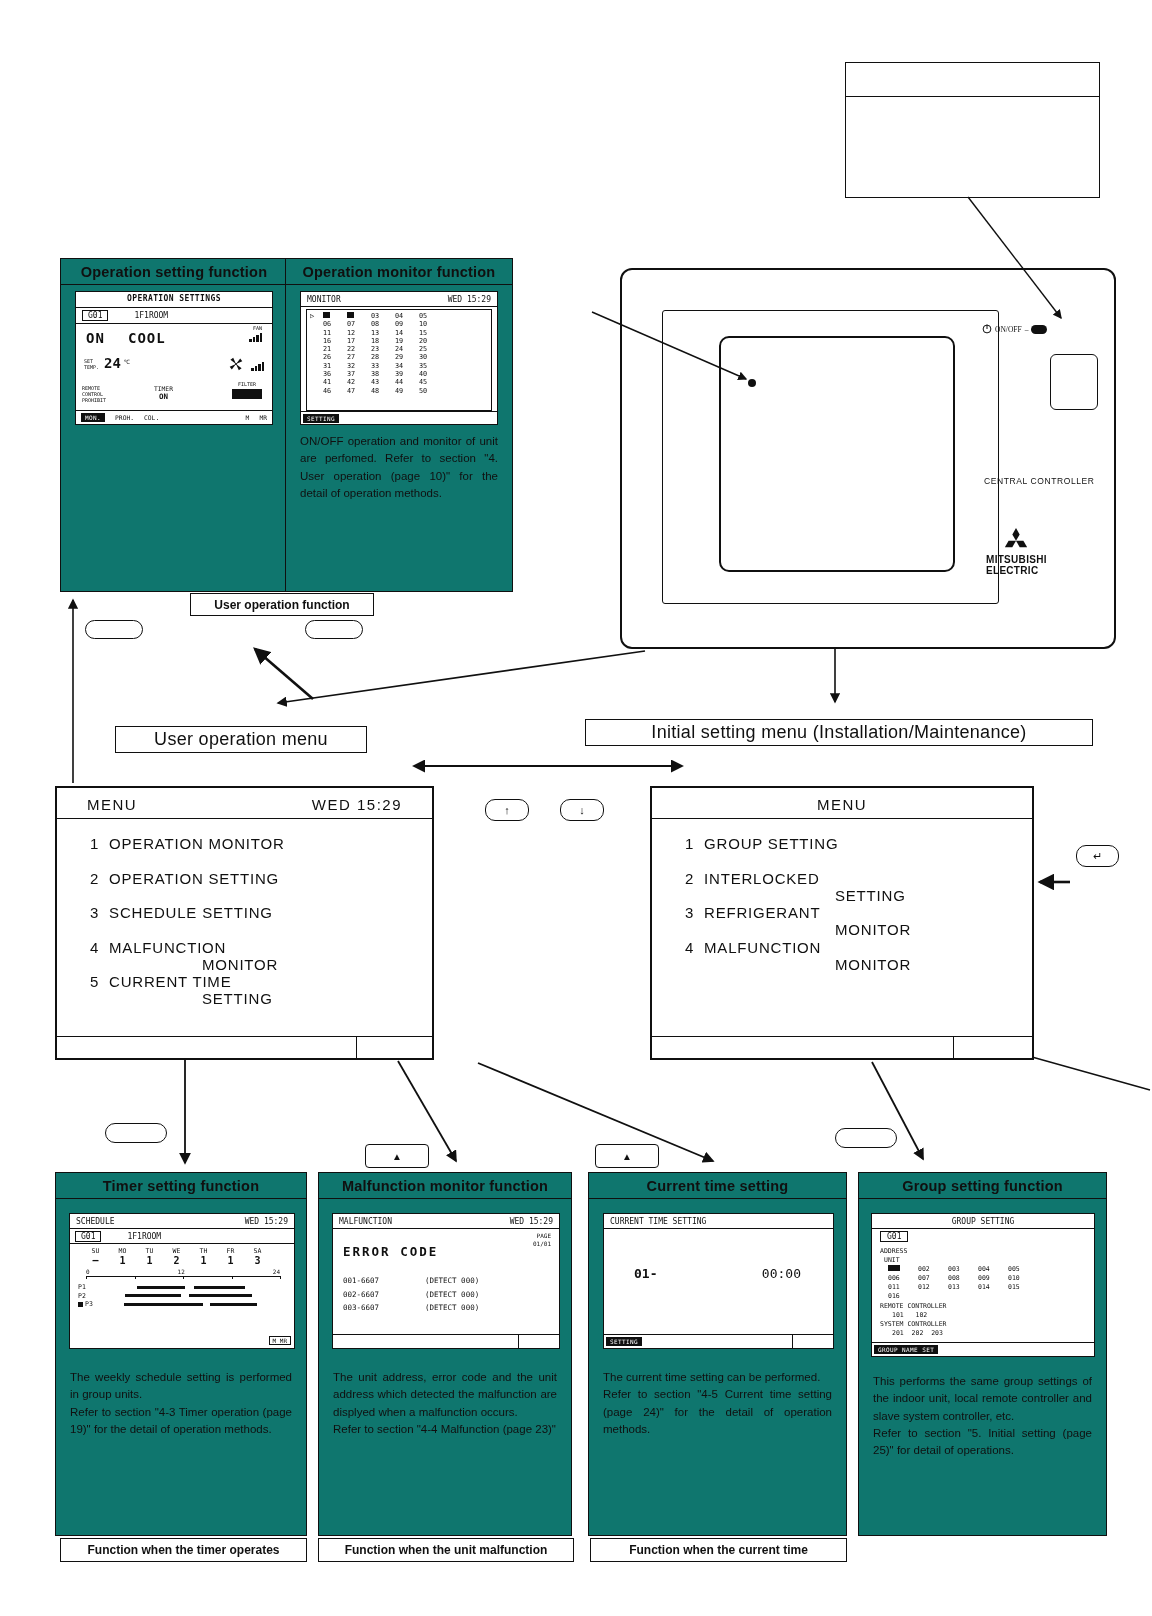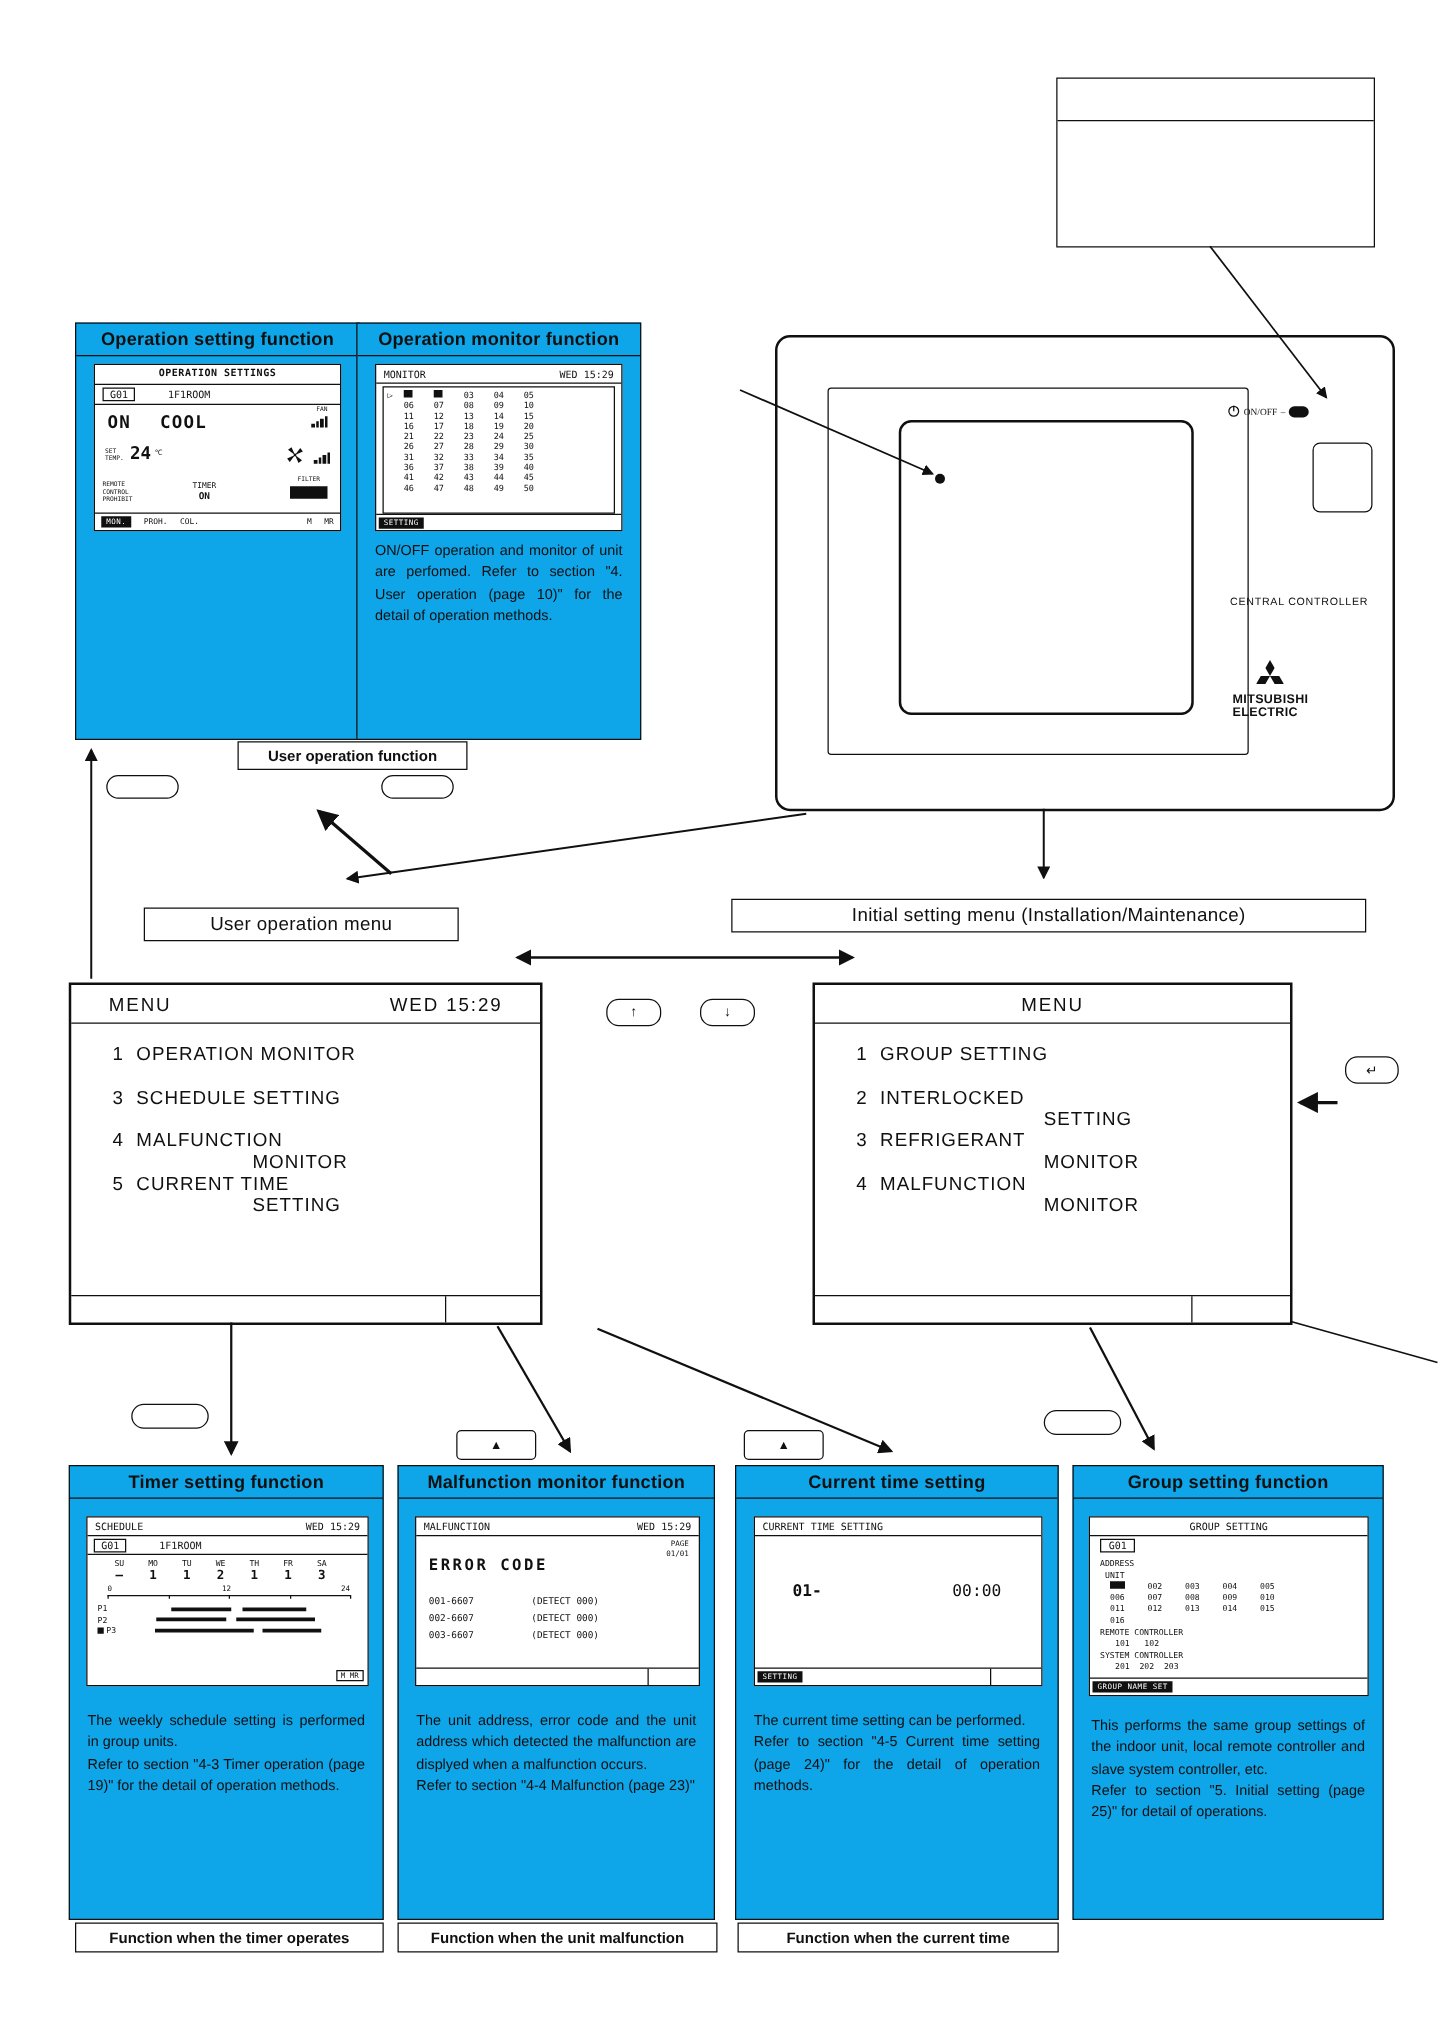--- a/index.html
+++ b/index.html
@@ -2,25 +2,25 @@
 <html><head>
 <meta charset="utf-8">
 <style>
   html,body{margin:0;padding:0;}
   body{
     width:1152px;height:1616px;position:relative;background:#ffffff;color:#101010;
     font-family:"Liberation Sans", sans-serif;overflow:hidden;
   }
   .abs{position:absolute;}
   
-  .func-panel{position:absolute;border:1.6px solid #101010;background:#0ea5e9;}
+  .func-panel{position:absolute;border:1.6px solid #101010;background:#0f766e;}
   .func-title{font-size:14.5px;font-weight:700;text-align:center;padding:5px 2px 4px;border-bottom:1.6px solid #101010;letter-spacing:.2px;}
   .desc{position:absolute;font-size:11.5px;line-height:1.5;text-align:justify;white-space:pre-line;}
   .label-box{position:absolute;border:1.6px solid #101010;display:flex;align-items:center;justify-content:center;background:#fff;font-weight:700;font-size:12px;}
-  .label-box.big{font-weight:400;font-size:15px;letter-spacing:.3px;}
+  .label-box.big{font-weight:400;font-size:18px;letter-spacing:.3px;}
   
   .lcd{position:absolute;border:1.6px solid #101010;background:#fff;font-family:"DejaVu Sans Mono", monospace;}
   .pre{white-space:pre;}
   .t5{font-size:5px;line-height:1.15;}
   .t6{font-size:6.3px;}
   .t7{font-size:7.5px;}
   .t8{font-size:8px;}
   .bold{font-weight:700;}
   .chip{background:#101010;color:#fff;font-size:6px;padding:1px 4px;letter-spacing:.4px;}
   .gbox{border:1px solid #101010;padding:0 5px;}
@@ -315,20 +315,23 @@
 <div class="label-box big" style="left:585px;top:719px;width:506px;height:25px;">Initial setting menu (Installation/Maintenance)</div>
 
 <div class="menu-screen user-menu" style="left:55px;top:786px;width:375px;height:270px;">
   <div class="menu-head">
     <span>MENU</span>
     <span>WED 15:29</span>
   </div>
   <div class="menu-items">
       <div class="menu-item">
         <div class="menu-line">1  OPERATION MONITOR</div>
+      </div>
+      <div class="menu-item">
+        <div class="menu-line">2  OPERATION SETTING</div>
       </div>
       <div class="menu-item">
         <div class="menu-line">3  SCHEDULE SETTING</div>
       </div>
       <div class="menu-item">
         <div class="menu-line">4  MALFUNCTION</div>
         <div class="menu-line cont">MONITOR</div>
       </div>
       <div class="menu-item">
         <div class="menu-line">5  CURRENT TIME</div>

